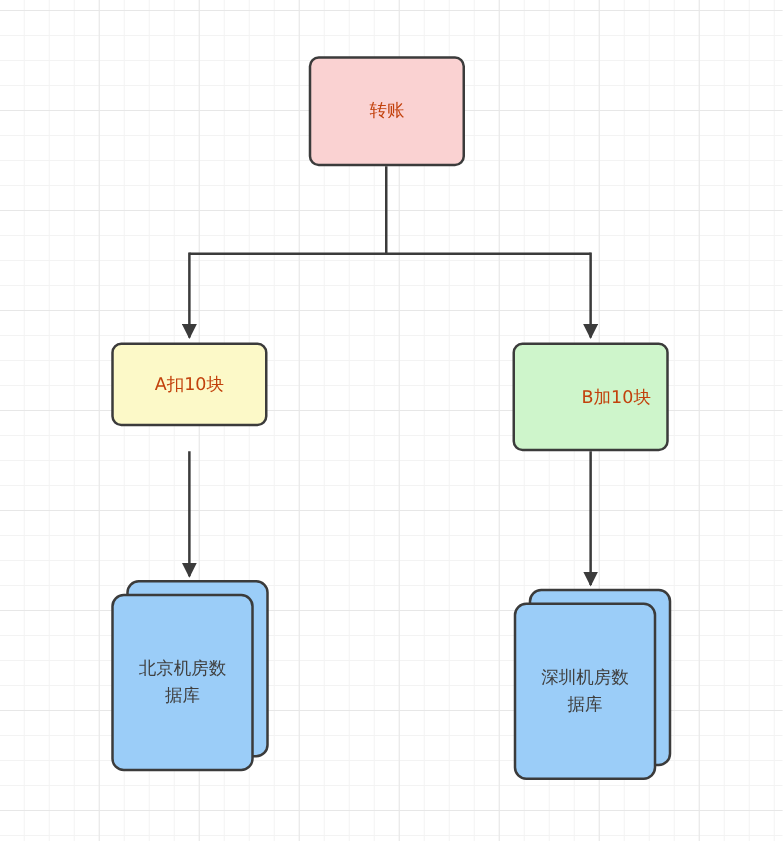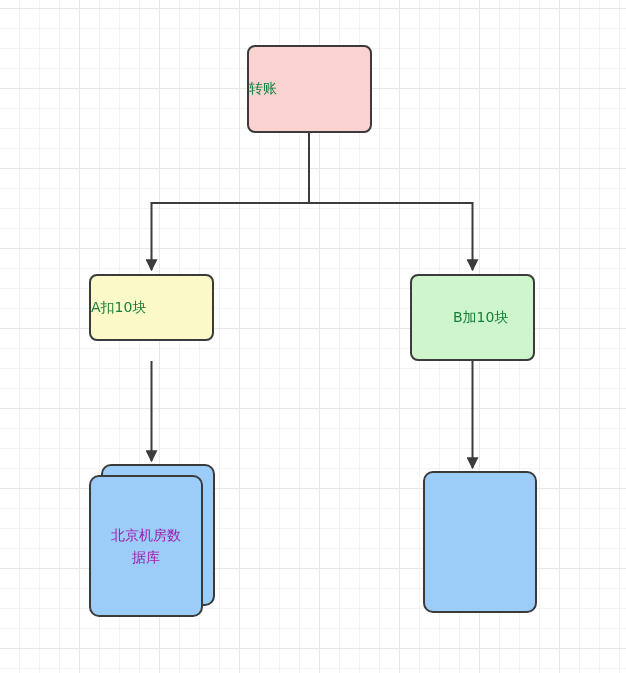--- a/index.html
+++ b/index.html
@@ -27,23 +27,23 @@
     width: 626px; height: 673px;
     pointer-events: none;
   }
   .node {
     position: absolute;
     box-sizing: border-box;
     border: 2px solid #3B3B3B;
     border-radius: 8px;
     display: flex;
     align-items: center;
-    justify-content: flex-start;
+    justify-content: center;
     font-size: 14px;
-    color: #15803d;
+    color: #c2410c;
     text-align: center;
   }
   .node-transfer   { left: 247px; top: 45px;  width: 125px; height: 88px; }
   .node-deduct-a   { left: 89px;  top: 274px; width: 125px; height: 67px; }
   .node-add-b      { left: 410px; top: 274px; width: 125px; height: 87px; }
   .stack {
     position: absolute;
     width: 126px;
     height: 153px;
   }
@@ -58,21 +58,21 @@
     border-radius: 10px;
   }
   .card-back  { left: 12px; top: 0; }
   .card-front {
     left: 0; top: 11px;
     display: flex;
     align-items: center;
     justify-content: center;
     font-size: 14px;
     line-height: 22px;
-    color: #a21caf;
+    color: #404040;
     text-align: center;
   }
   .card-front .stack-label {
     display: inline-block;
     max-width: 76px;
   }
 </style>
 </head>
 <body>
 
@@ -107,15 +107,18 @@
 
   <div class="stack stack-beijing">
     <div class="card card-back" style="background-color: rgb(155, 205, 248);"></div>
     <div class="card card-front" style="background-color: rgb(155, 205, 248);">
       <span class="stack-label">北京机房数据库</span>
     </div>
   </div>
 
   <div class="stack stack-shenzhen">
     <div class="card card-back" style="background-color: rgb(155, 205, 248);"></div>
+    <div class="card card-front" style="background-color: rgb(155, 205, 248);">
+      <span class="stack-label">深圳机房数据库</span>
+    </div>
   </div>
 
 </div>
 
 </body></html>

